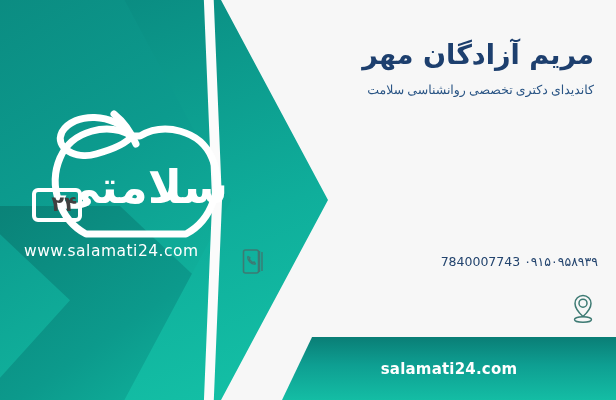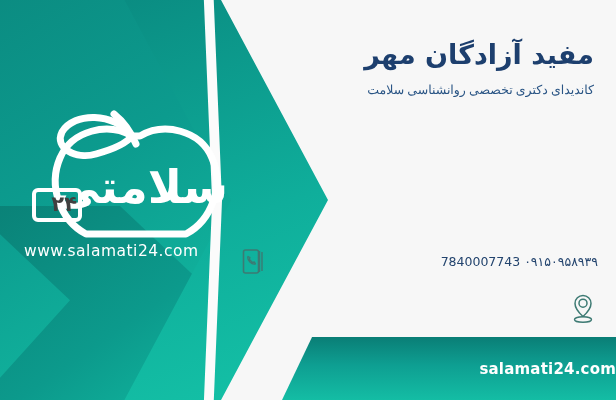--- a/index.html
+++ b/index.html
@@ -50,21 +50,21 @@
     left:196px; top:-14px; width:26px; height:430px;
     clip-path:polygon(28% 0, 66% 0, 100% 50%, 66% 100%, 28% 100%, 62% 50%);
   }
 
   
   .bottombar{
     position:absolute;
     left:282px; bottom:0; width:334px; height:63px;
     background:linear-gradient(180deg,#0a7e76 0%,#0e9f92 45%,#14bda4 100%);
     clip-path:polygon(9% 0, 100% 0, 100% 100%, 0 100%);
-    display:flex; align-items:center; justify-content:flex-start;
+    display:flex; align-items:center; justify-content:center;
   }
   .bottombar .site{
     color:#ffffff;
     font-size:15px;
     font-weight:bold;
     letter-spacing:.2px;
     direction:ltr;
   }
 
   
@@ -169,21 +169,21 @@
                 font-family:'DejaVu Sans','Liberation Sans',sans-serif;">سلامتی</div>
 
     <div style="position:absolute;left:23px;top:90px;width:40px;text-align:right;
                 color:#404040;font-size:21px;font-weight:bold;line-height:1;direction:ltr;">۲۴</div>
 
 
     <div class="logo-url">www.salamati24.com</div>
   </div>
 
   <div class="right">
-    <div class="name">مفید آزادگان مهر</div>
+    <div class="name">مریم آزادگان مهر</div>
     <div class="subtitle">کاندیدای دکتری تخصصی روانشناسی سلامت</div>
   </div>
 
   <div class="contact">
 
     <div class="crow">
       <div class="ctext phone">۰۹۱۵۰۹۵۸۹۳۹ 7840007743</div>
       <div class="cicon">
         <svg width="24" height="27" viewBox="0 0 24 27" fill="none" aria-hidden="true">
           <rect x="2.5" y="2" width="15" height="23" rx="2" stroke="#3d7a73" stroke-width="1.6"></rect>

